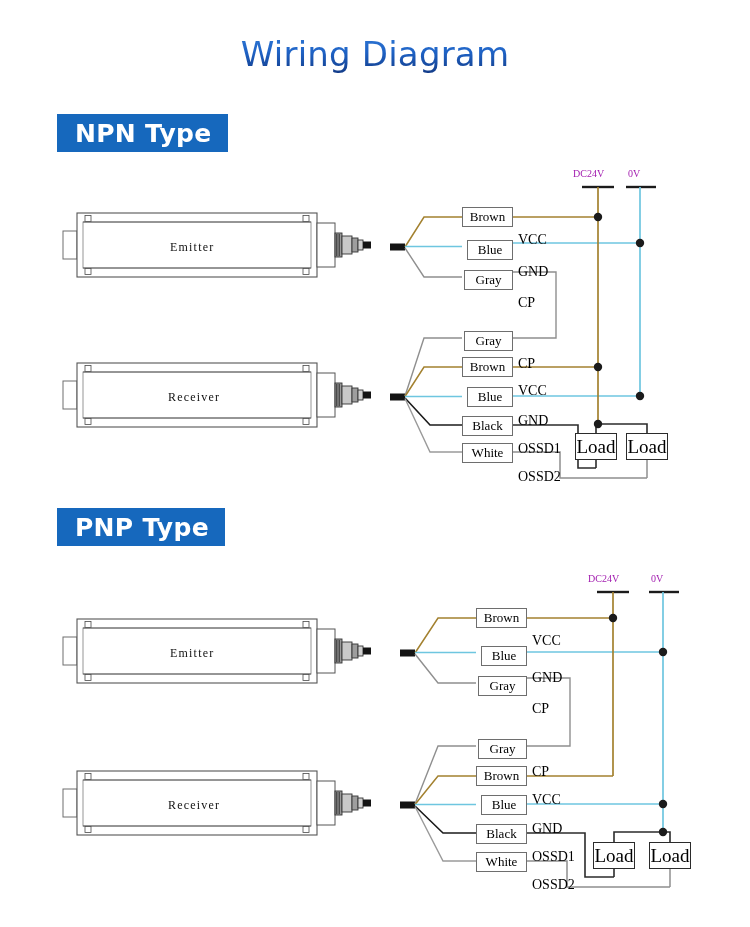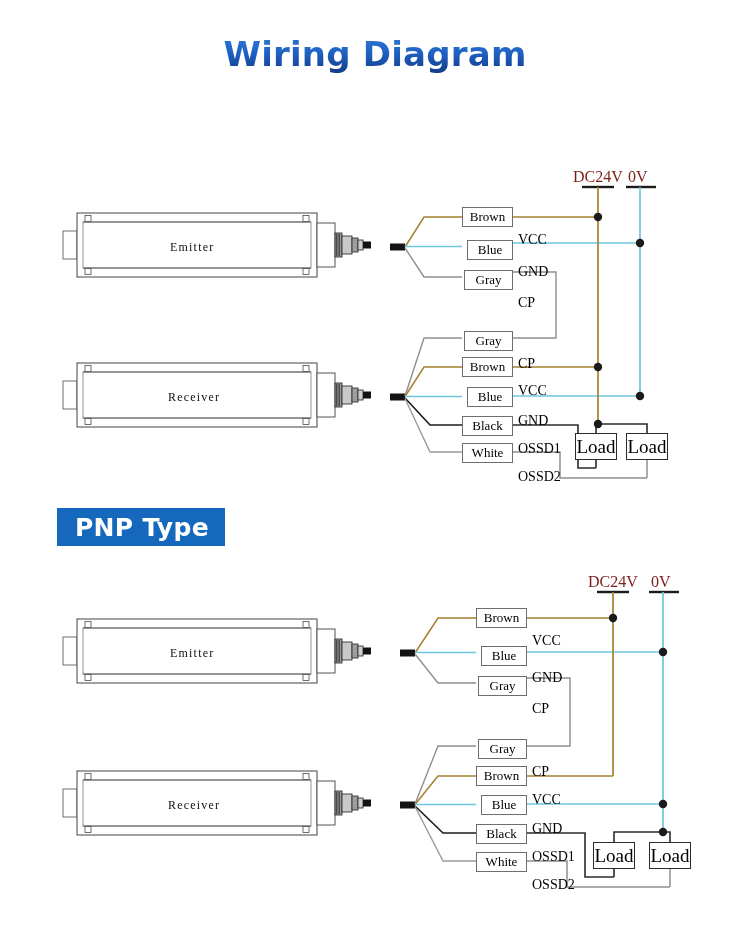--- a/index.html
+++ b/index.html
@@ -5,21 +5,21 @@
   html,body{margin:0;padding:0;}
   body{
     width:750px;height:927px;background:#ffffff;
     font-family:"Liberation Sans",sans-serif;
     overflow:hidden;position:relative;
   }
   #page{position:relative;width:750px;height:927px;}
 
   .page-title{
     position:absolute;left:0;top:34px;width:750px;text-align:center;
-    font-size:34px;font-weight:bold;letter-spacing:.2px;
+    font-size:34px;font-weight:normal;letter-spacing:.2px;
     font-family:"DejaVu Sans","Liberation Sans",sans-serif;
     background:linear-gradient(180deg,#2f78d4 0%,#1f63c6 45%,#123a86 100%);
     -webkit-background-clip:text;background-clip:text;
     color:#1a4fae;-webkit-text-fill-color:transparent;
   }
 
   .type-banner{
     position:absolute;height:38px;background:#1668bd;
     display:flex;align-items:center;padding:0 16px 0 18px;
     color:#ffffff;font-size:25px;font-weight:bold;
@@ -40,21 +40,21 @@
     font-size:13px;color:#000;white-space:nowrap;
   }
   .sig{
     position:absolute;
     font-family:"Liberation Serif","DejaVu Serif",serif;
     font-size:14px;color:#000;white-space:nowrap;margin-top:34px;
   }
   .railname{
     position:absolute;
     font-family:"Liberation Serif","DejaVu Serif",serif;
-    font-size:16px;color:#7f1d1d;white-space:nowrap;
+    font-size:10px;color:#a21caf;white-space:nowrap;
   }
   .loadbox{
     position:absolute;box-sizing:border-box;
     border:1.6px solid #2b2b2b;background:#fff;
     display:flex;align-items:center;justify-content:center;
     font-family:"Liberation Serif","DejaVu Serif",serif;
     font-size:19px;color:#000;
   }
   .devname{
     position:absolute;
@@ -62,20 +62,21 @@
     font-size:12px;color:#111;letter-spacing:1.2px;white-space:nowrap;
   }
 </style>
 </head>
 <body>
 
 <div id="page">
 
   <div class="page-title">Wiring Diagram</div>
 
+  <div class="type-banner" id="banner-npn">NPN Type</div>
   <div class="type-banner" id="banner-pnp">PNP Type</div>
 
   <svg class="diagram" viewBox="0 0 750 927">
     <defs>
       <g id="devbody">
 
         <rect x="-14" y="26" width="14" height="28" fill="#fff" stroke="#6e6e6e" stroke-width="1"></rect>
 
         <rect x="0" y="8" width="240" height="64" fill="#fff" stroke="#555" stroke-width="1.1"></rect>
 

